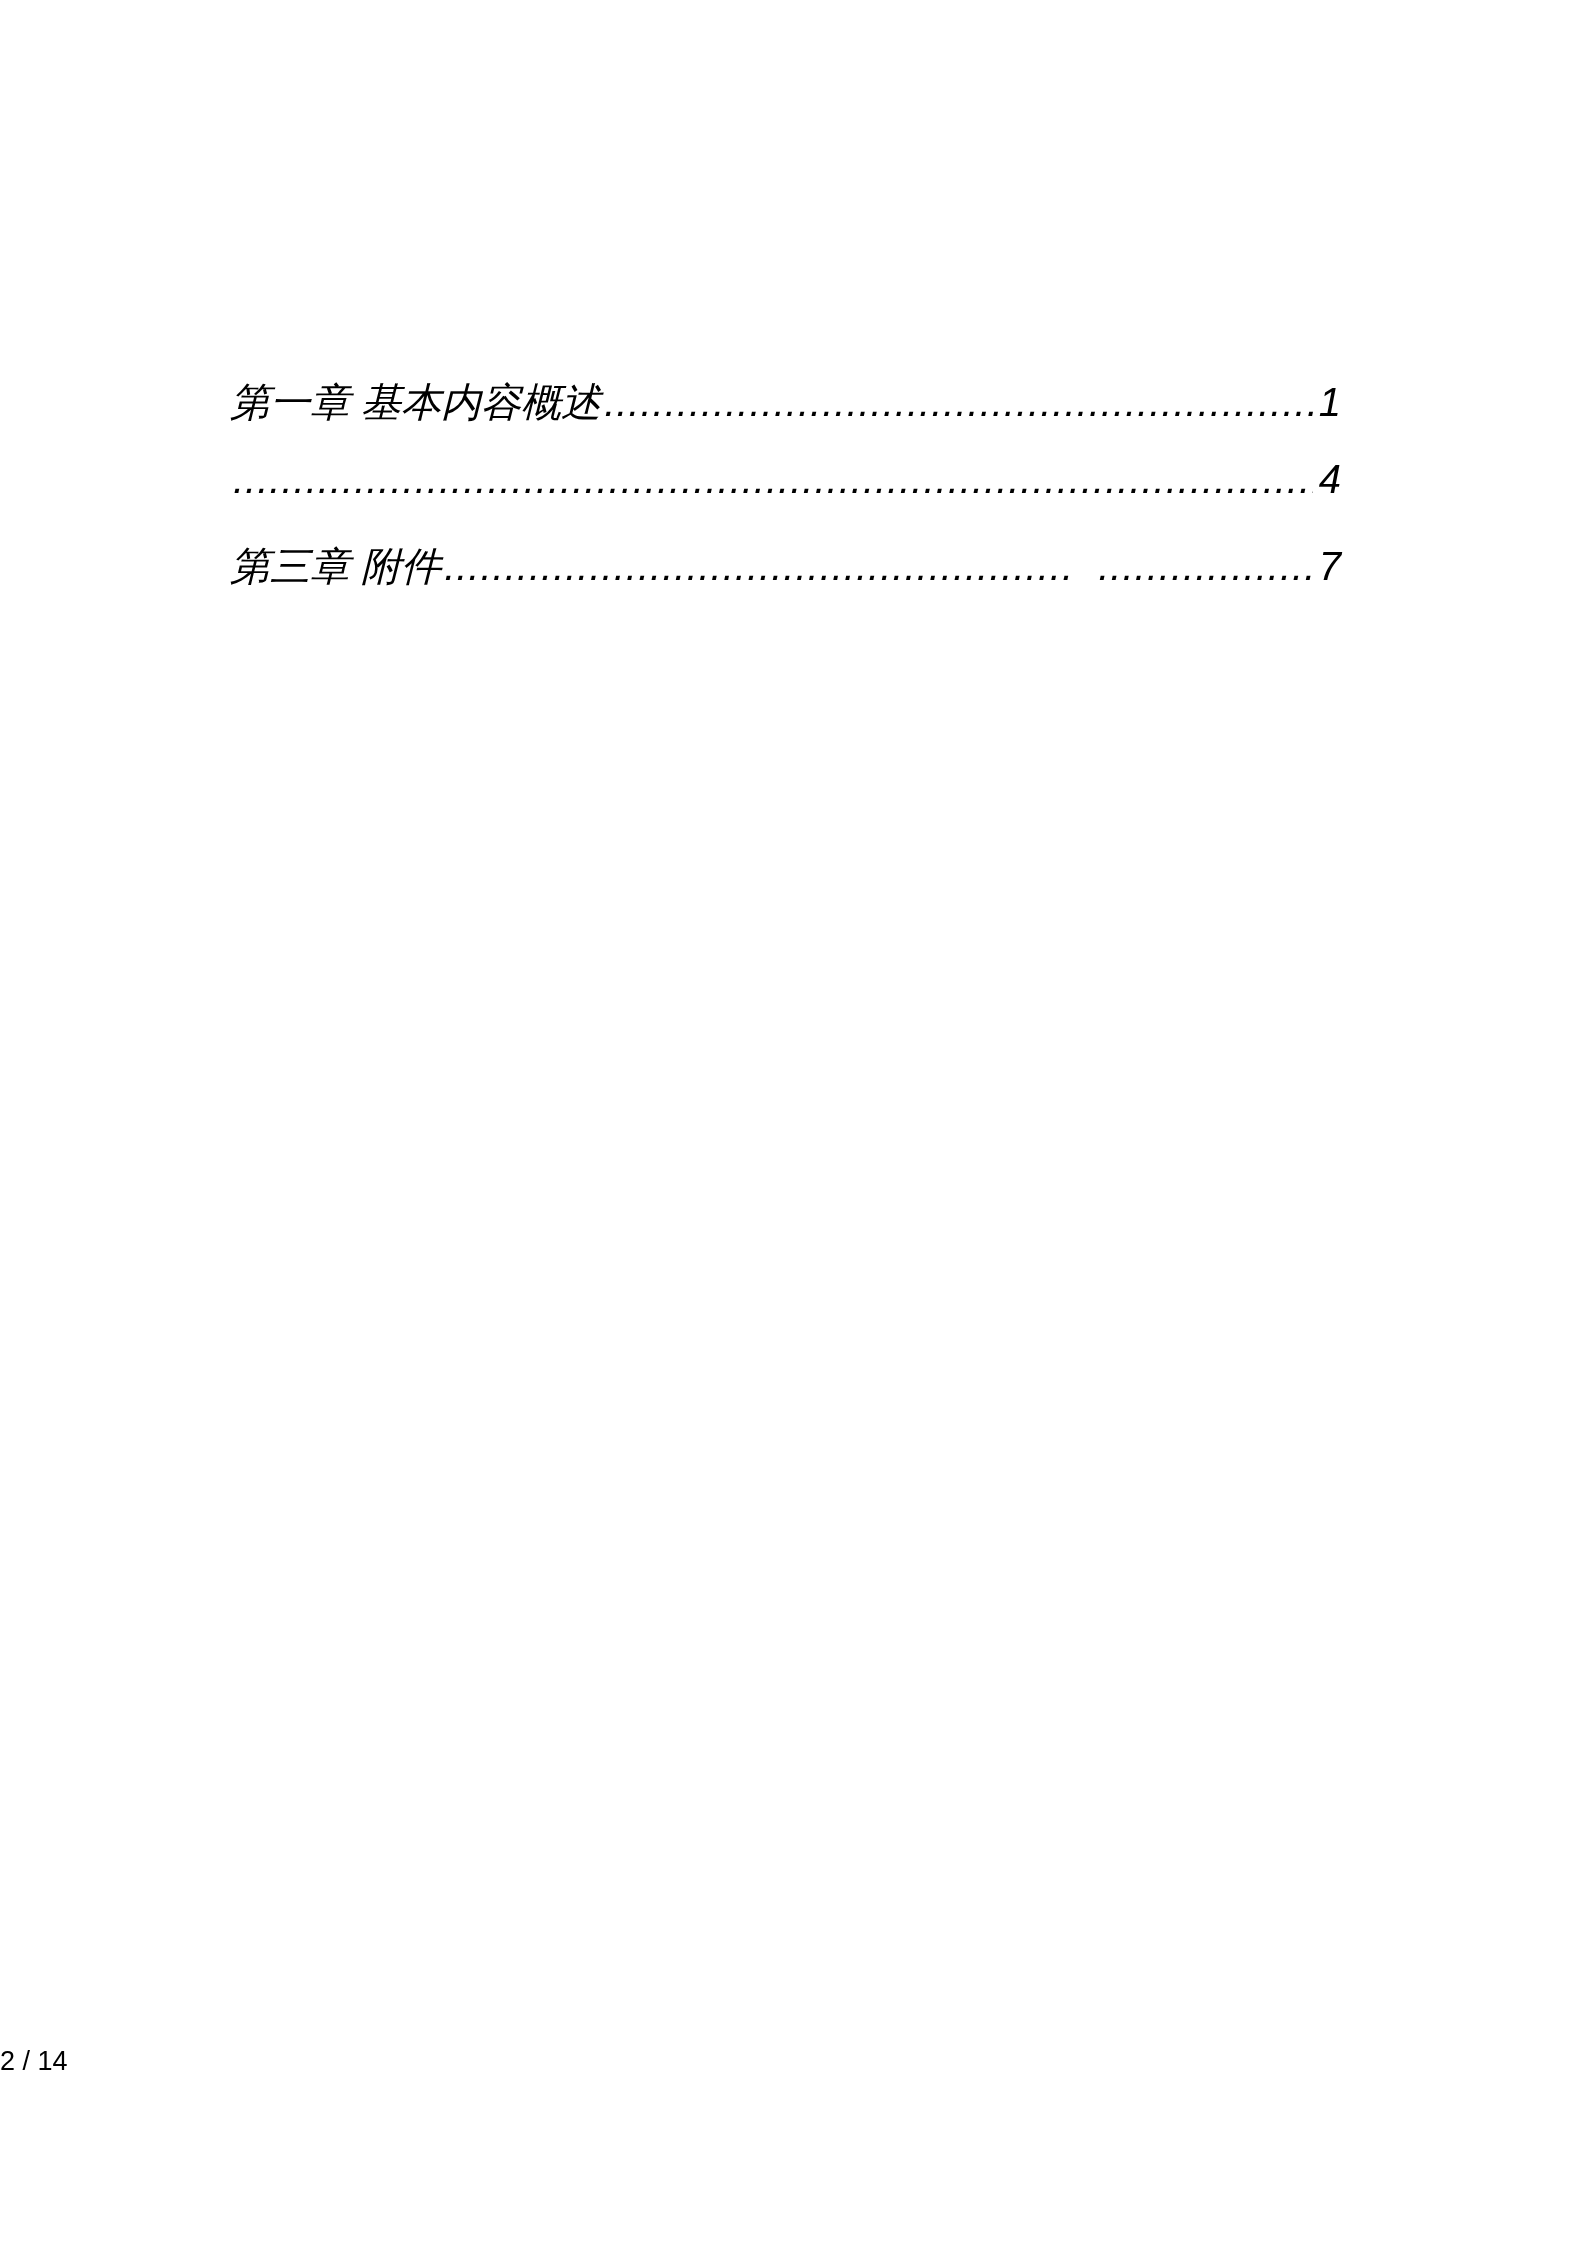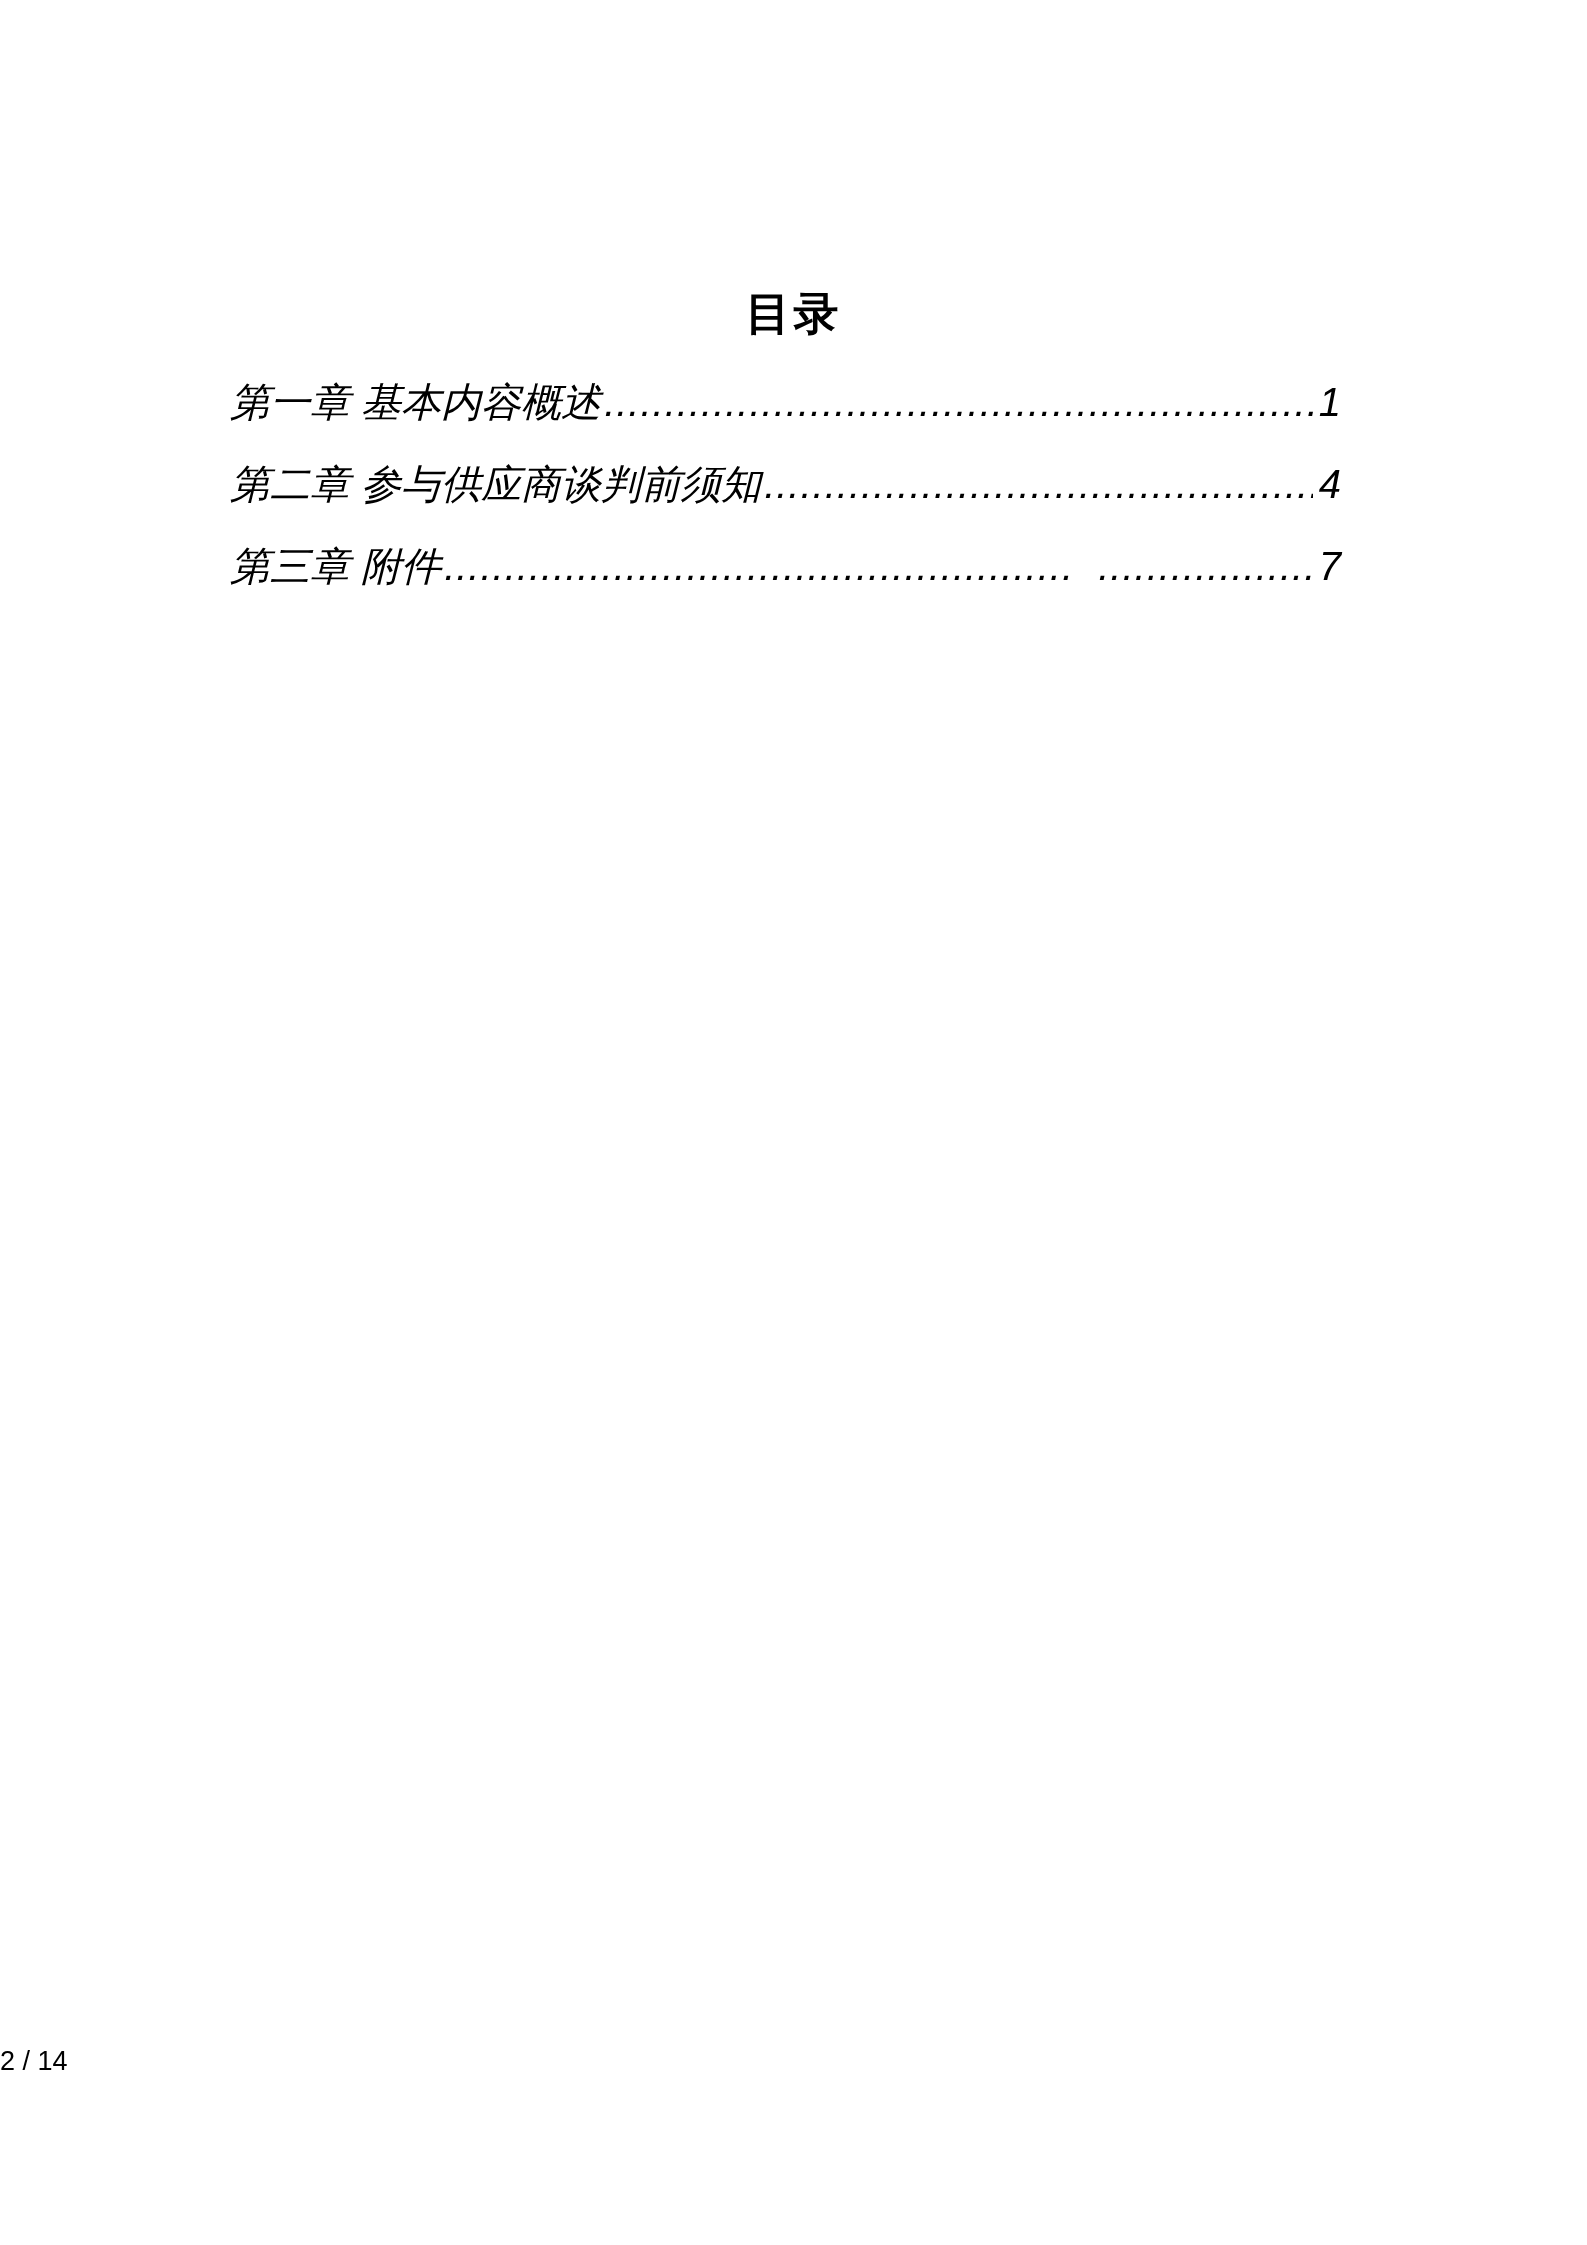--- a/index.html
+++ b/index.html
@@ -68,32 +68,30 @@
     width: 100%;
     text-align: left;
     font-size: 27px;
   }
 </style>
 </head>
 <body>
 
 <div class="page">
 
-  <div class="toc-title">目录</div>
 
   <div class="toc-list">
 
     <div class="toc-row">
       <span class="toc-label">第一章 基本内容概述</span>
       <span class="toc-leader">....................................................................................................</span>
       <span class="toc-page">1</span>
     </div>
 
     <div class="toc-row">
-      <span class="toc-label">第二章 参与供应商谈判前须知</span>
       <span class="toc-leader">....................................................................................................</span>
       <span class="toc-page">4</span>
     </div>
 
     <div class="toc-row">
       <span class="toc-label">第三章 附件</span>
       <span class="toc-leader">....................................................  ................................................................</span>
       <span class="toc-page">7</span>
     </div>
 

